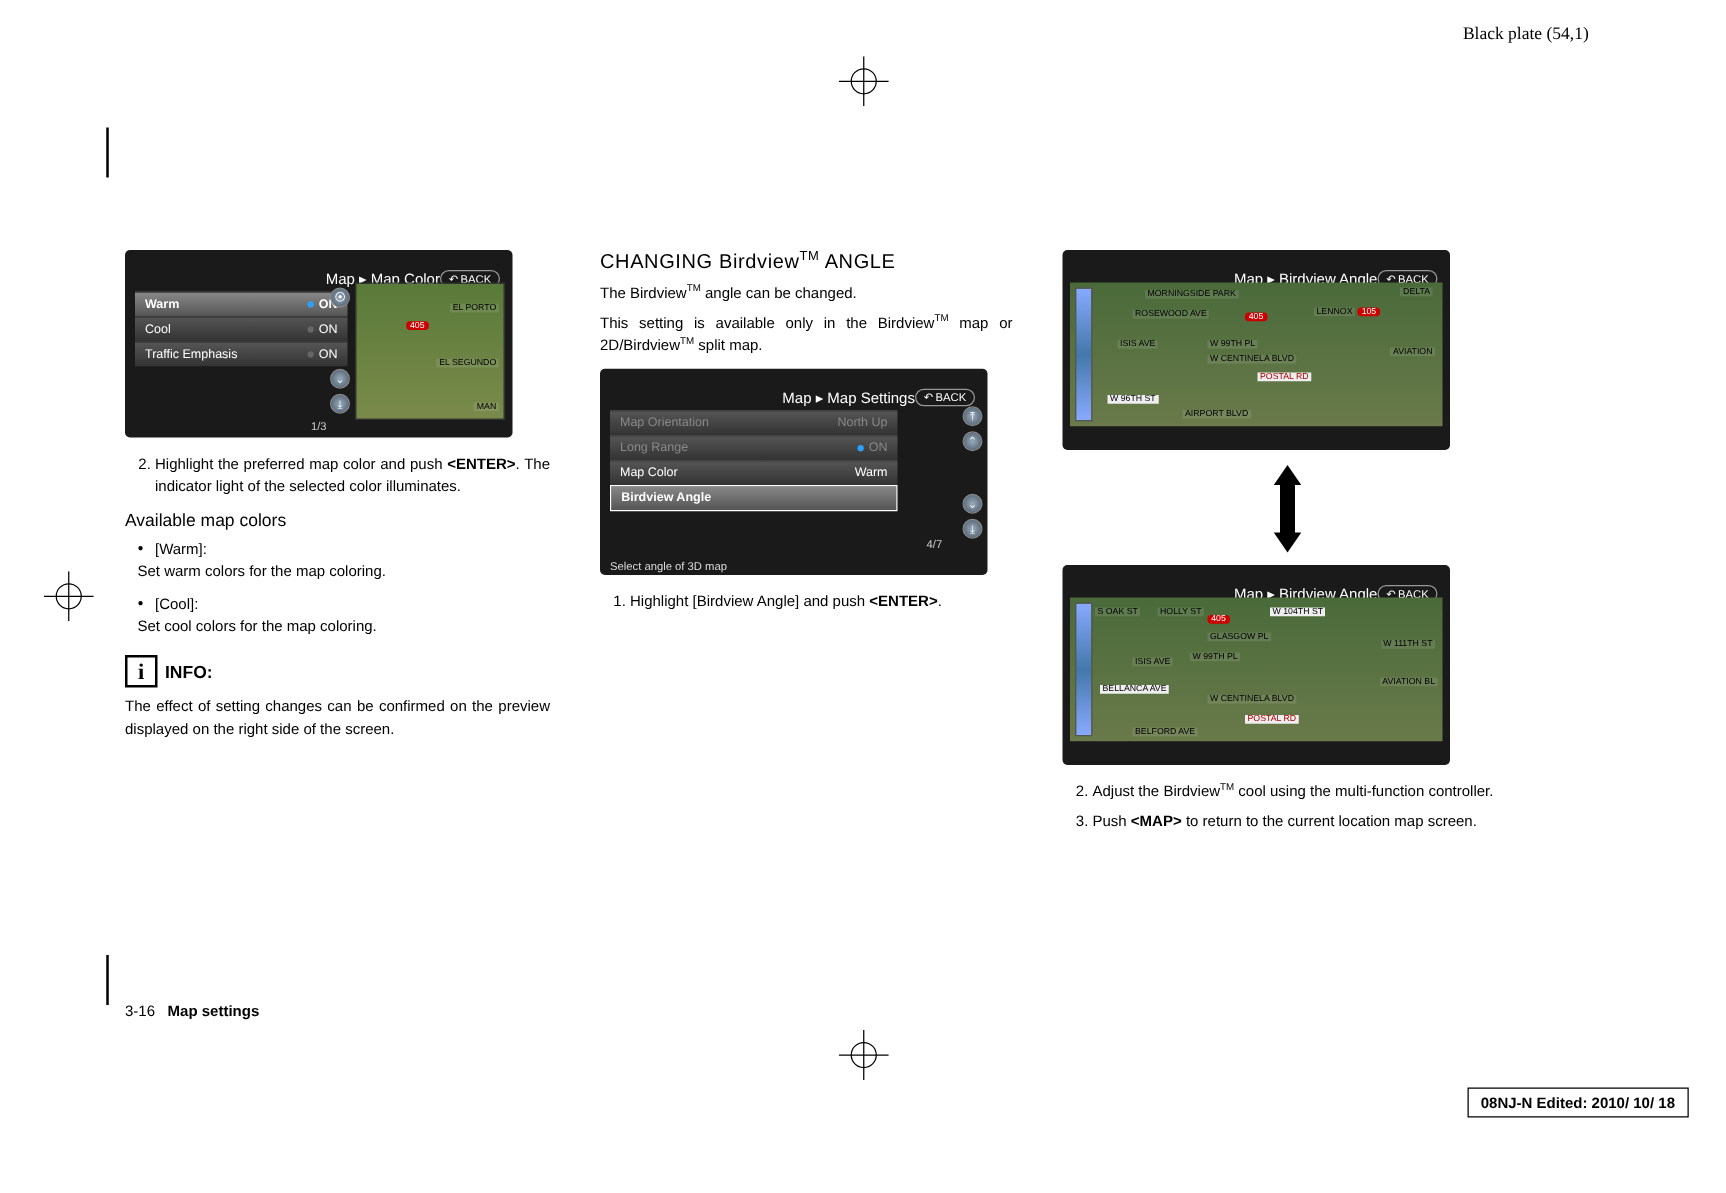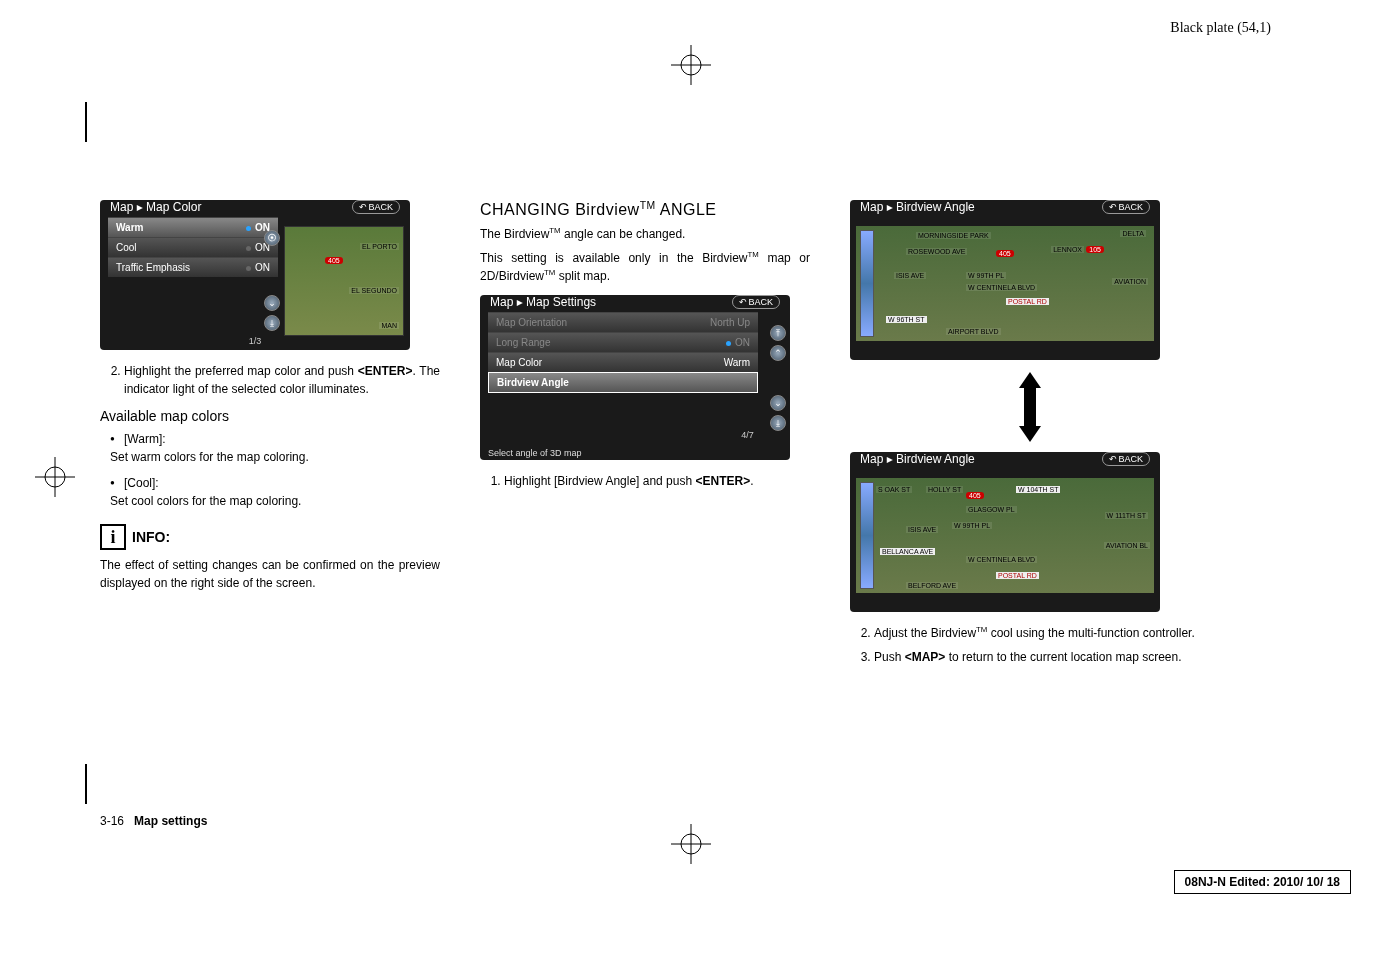--- a/index.html
+++ b/index.html
@@ -57,24 +57,24 @@
     height: 150px;
     background: #1a1a1a;
     border-radius: 4px;
     position: relative;
     overflow: hidden;
     margin-bottom: 12px;
     color: #fff;
     font-size: 10px;
   }
   .screenshot-title {
-    padding: 0 10px 3px;
+    padding: 16px 10px 3px;
     font-size: 12px;
     display: flex;
-    justify-content: space-between;
+    justify-content: flex-end;
     align-items: center;
   }
   .back-btn {
     border: 1px solid #999;
     border-radius: 10px;
     padding: 1px 6px;
     font-size: 9px;
     display: inline-flex;
     align-items: center;
     gap: 2px;
@@ -127,21 +127,21 @@
   h2.heading { font-size: 16px; font-weight:normal; margin-bottom:6px; letter-spacing:0.5px;}
   ul.bullets { list-style: none; padding-left: 10px;}
   ul.bullets li { margin-bottom:8px; line-height:1.5;}
   ul.bullets li::before { content:"●"; font-size:8px; display:inline-block; width:14px; vertical-align:2px;}
   .info-box { display:flex; align-items:center; gap:6px; margin-top:14px;}
   .info-icon { width:26px; height:26px; border:2px solid #000; display:flex; align-items:center; justify-content:center; font-size:18px; font-family:serif; font-weight:bold;}
   .info-label { font-weight:bold; font-size:14px;}
   .info-text { margin-top:6px; line-height:1.5; text-align:justify;}
   .tm { font-size:0.65em; vertical-align:super;}
   .bold { font-weight:bold;}
-  .footer-left { position:absolute; bottom:126px; left:100px; font-size:12px;}
+  .footer-left { position:absolute; bottom:138px; left:100px; font-size:12px;}
   .footer-right { position:absolute; bottom:60px; right:30px; border:1.5px solid #000; padding:4px 10px; font-weight:bold; font-size:12px;}
   .arrow-between {
     display:flex; justify-content:center; margin:6px 0 10px;
   }
   .arrow-shape { width:22px; height:70px; position:relative;}
   .arrow-shape::before, .arrow-shape::after {
     content:""; position:absolute; left:50%; transform:translateX(-50%);
     width:0; height:0; border-left:11px solid transparent; border-right:11px solid transparent;
   }
   .arrow-shape::before { top:0; border-bottom:16px solid #000;}
@@ -236,21 +236,21 @@
   <div class="col col2">
     <h2 class="heading"><span>CHANGING Birdview</span><span class="tm">TM</span><span> ANGLE</span></h2>
     <p style="line-height:1.5;margin-bottom:6px"><span>The Birdview</span><span class="tm">TM</span><span> angle can be changed.</span></p>
     <p style="line-height:1.5;margin-bottom:10px;text-align:justify"><span>This setting is available only in the Birdview</span><span class="tm">TM</span><span> map or 2D/Birdview</span><span class="tm">TM</span><span> split map.</span></p>
 
     <div class="screenshot" style="height:165px">
       <div class="screenshot-title">
         <span>Map ▸ Map Settings</span>
         <span class="back-btn">↶ <span>BACK</span></span>
       </div>
-      <div class="menu-list" style="width:270px">
+      <div class="menu-list" style="width:230px">
         <div class="menu-row dim">
             <span>Map Orientation</span>
             <span>North Up</span>
           </div>
         <div class="menu-row dim">
             <span>Long Range</span>
             <span><span class="dot"></span><span>ON</span></span>
           </div>
         <div class="menu-row">
             <span>Map Color</span>

